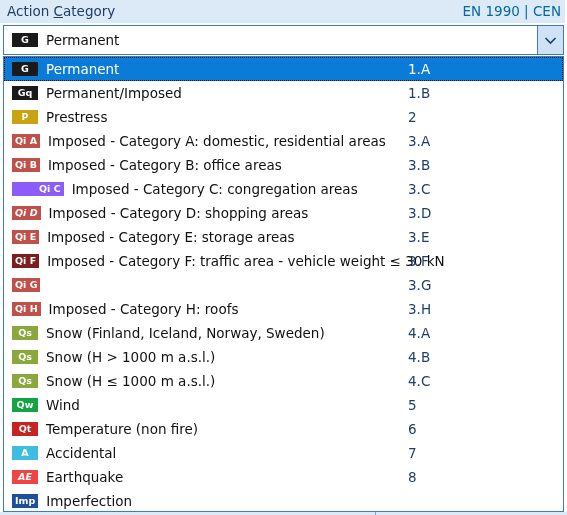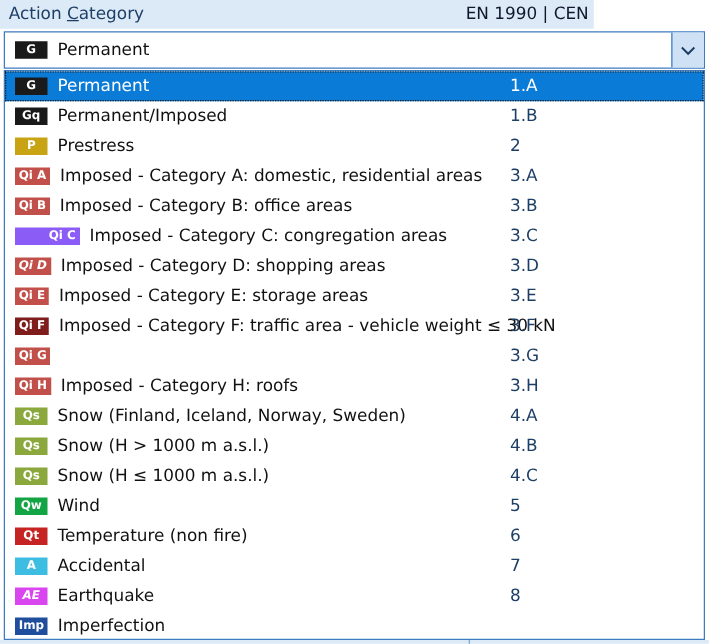--- a/index.html
+++ b/index.html
@@ -9,39 +9,39 @@
     height: 515px;
     overflow: hidden;
     background: #ffffff;
     font-family: "DejaVu Sans", "Liberation Sans", sans-serif;
   }
 
   
   #header-bar {
     position: absolute;
     left: 0; top: 0;
-    width: 475px; height: 23px;
+    width: 565px; height: 23px;
     background: #dce9f7;
     box-sizing: border-box;
   }
   #header-title {
     position: absolute;
     left: 7px; top: 3px;
     font-size: 13.5px;
     color: #1d3f66;
     white-space: nowrap;
   }
   #header-title .accel {
     text-decoration: underline;
   }
   #header-standard {
     position: absolute;
     right: 4px; top: 3px;
     font-size: 13.5px;
-    color: #0f172a;
+    color: #0369a1;
     white-space: nowrap;
   }
 
   
   #combo-field {
     position: absolute;
     left: 3px; top: 25px;
     width: 561px; height: 30px;
     background: #ffffff;
     border: 1px solid #3c7cc0;
@@ -256,21 +256,21 @@
         <span class="badge" style="background: rgb(198, 36, 35);">Qt</span>
         <span class="opt-label">Temperature (non fire)</span>
         <span class="opt-code">6</span>
       </div>
       <div class="opt-row">
         <span class="badge" style="background: rgb(62, 189, 226);">A</span>
         <span class="opt-label">Accidental</span>
         <span class="opt-code">7</span>
       </div>
       <div class="opt-row">
-        <span class="badge" style="background: #d946ef; font-style: italic;">AE</span>
+        <span class="badge" style="background: #ef4444; font-style: italic;">AE</span>
         <span class="opt-label">Earthquake</span>
         <span class="opt-code">8</span>
       </div>
       <div class="opt-row">
         <span class="badge" style="background: rgb(31, 78, 156);">Imp</span>
         <span class="opt-label">Imperfection</span>
         <span class="opt-code"></span>
       </div>
     </div>
 </div>

